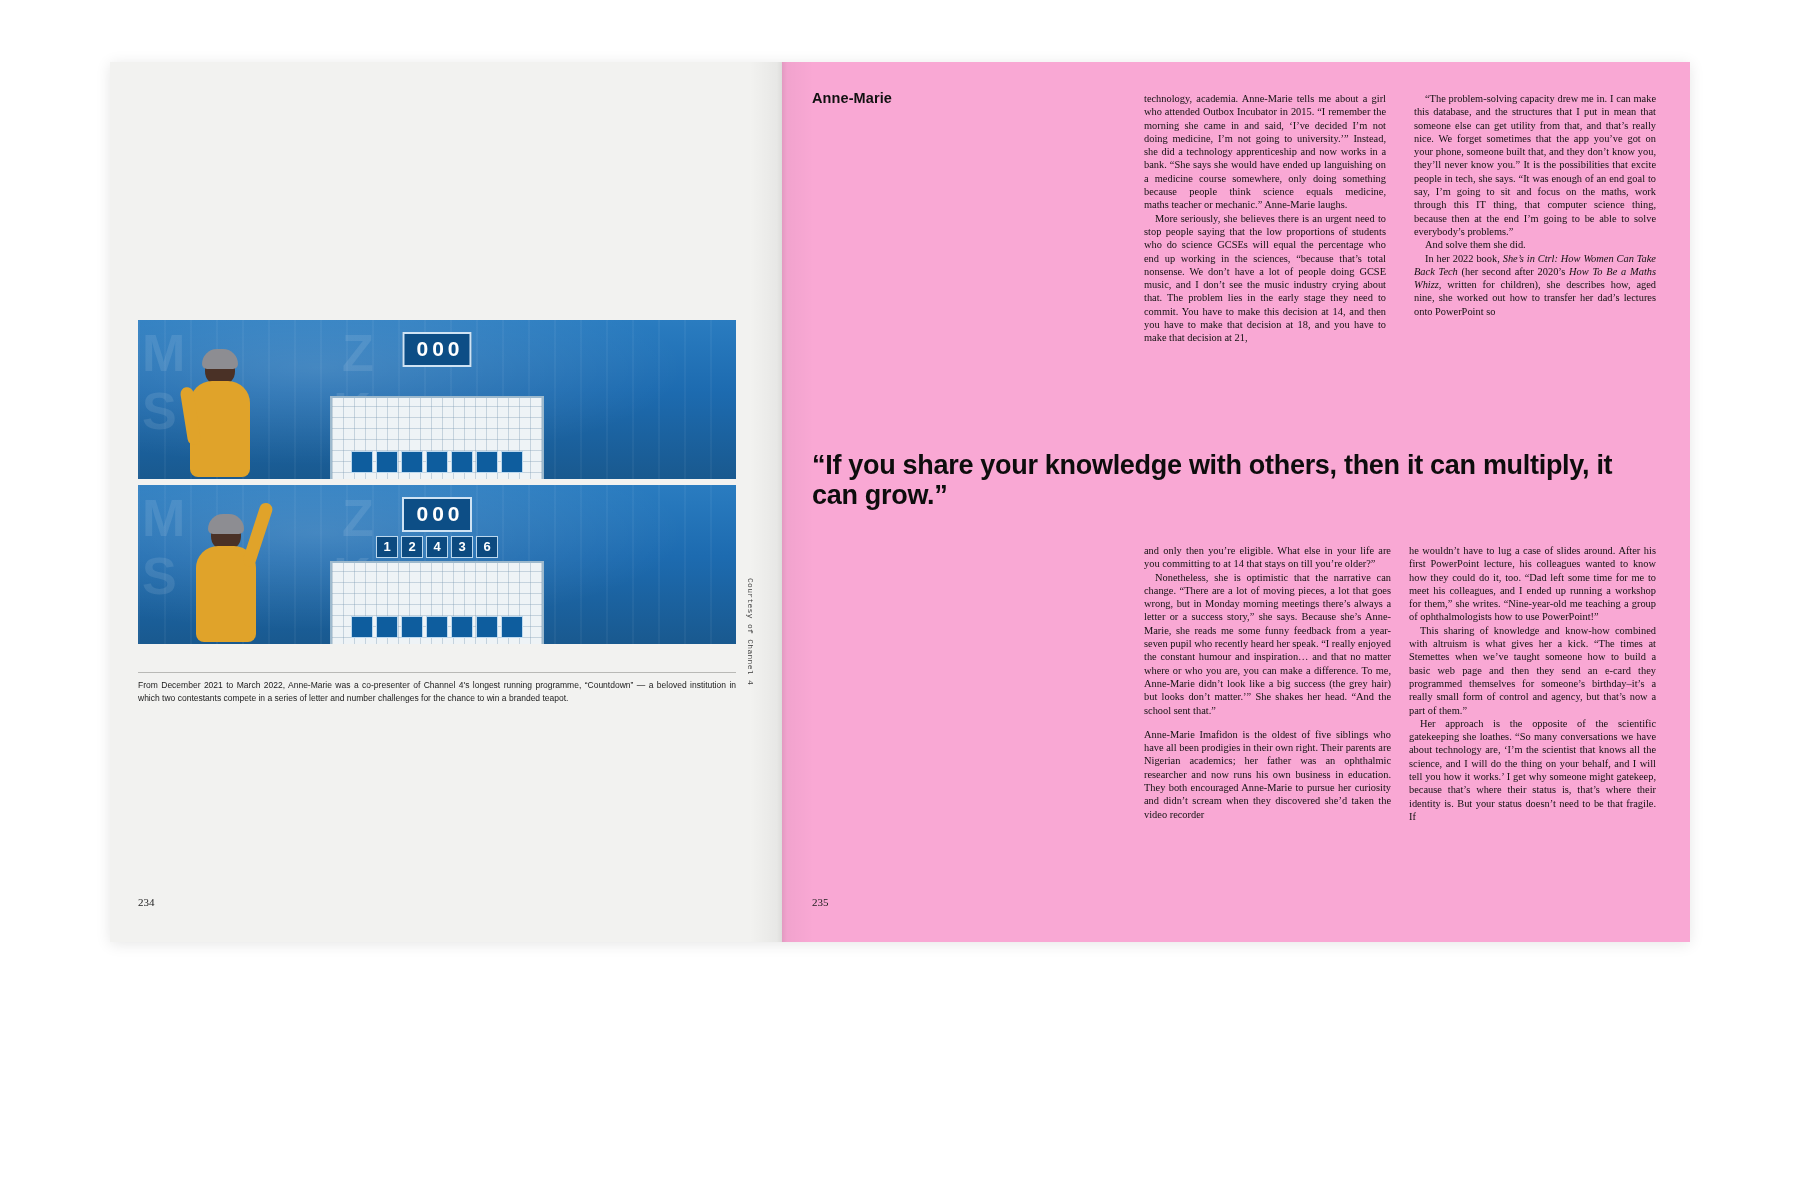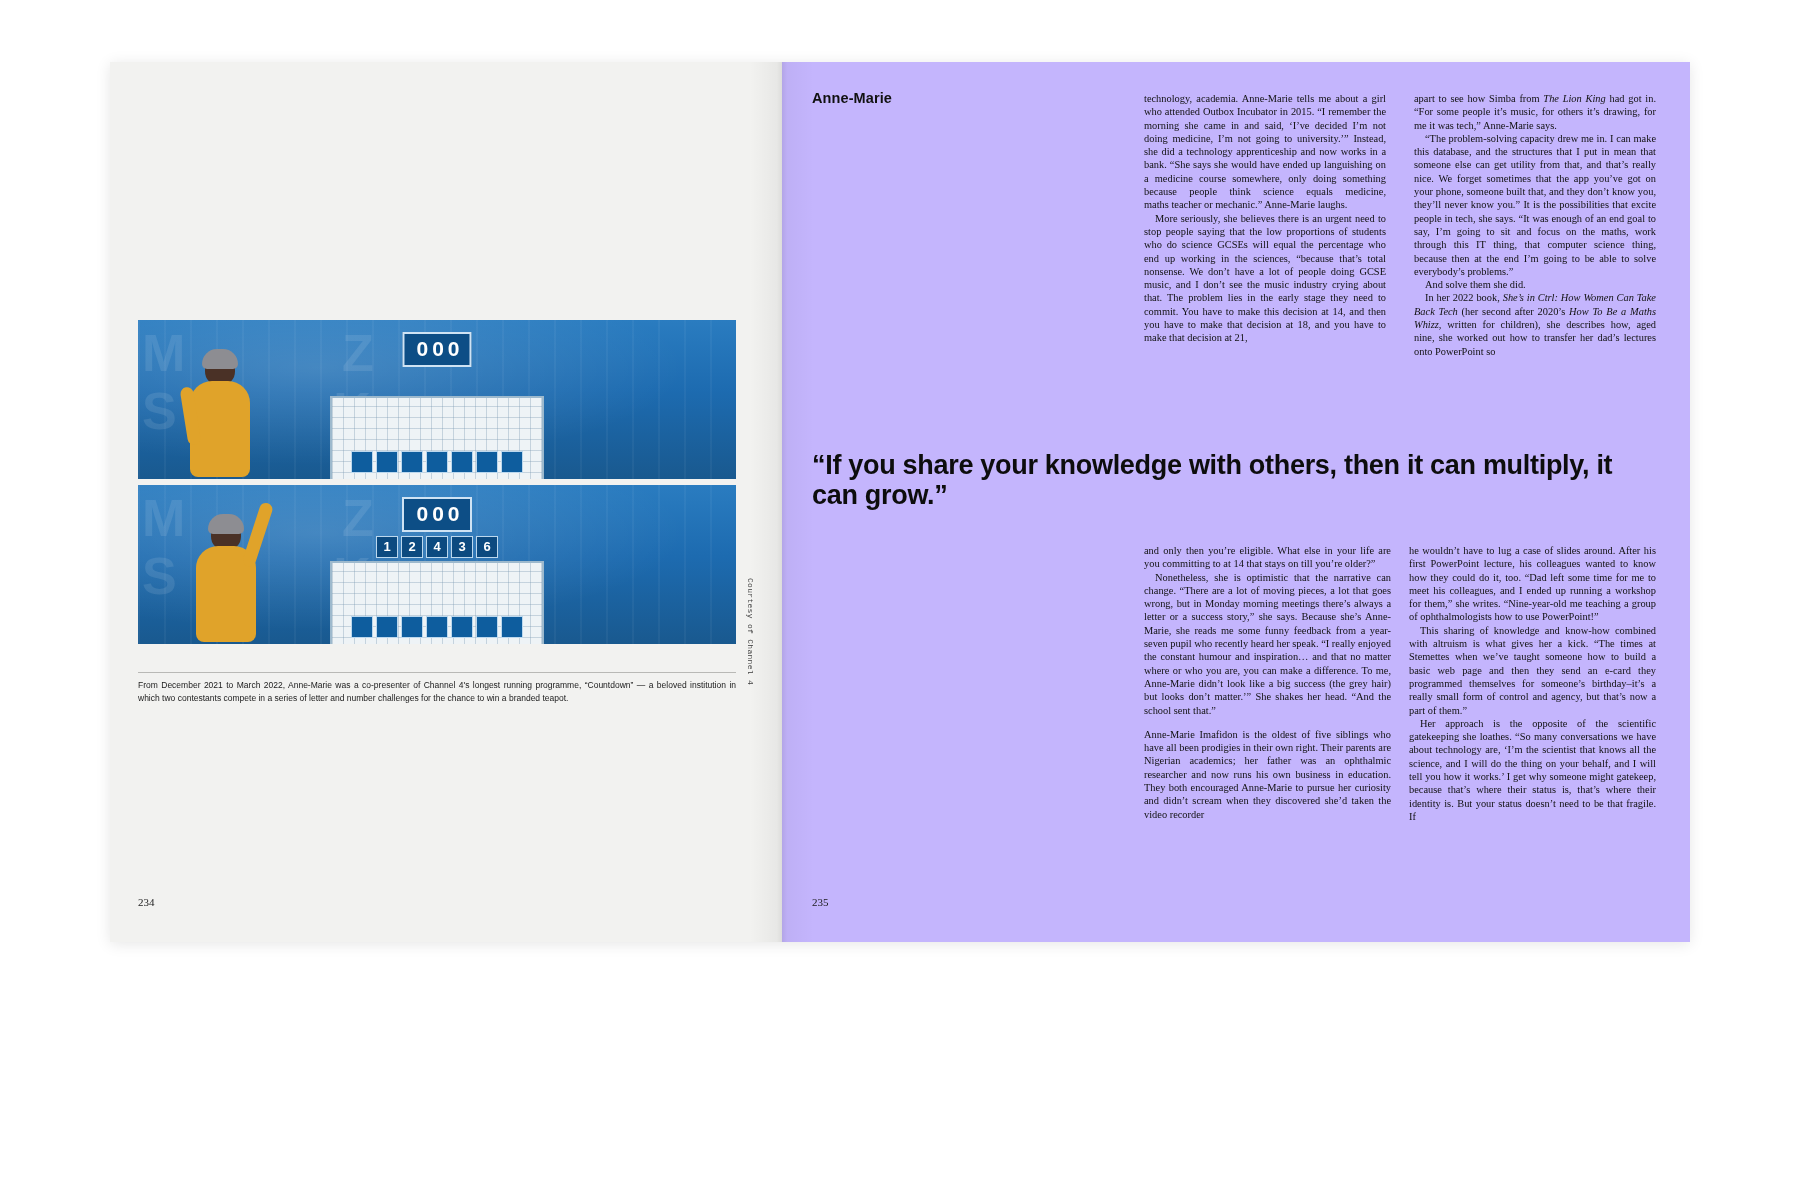--- a/index.html
+++ b/index.html
@@ -22,21 +22,21 @@
     background: #f2f2f0;
     box-shadow: 0 2px 14px rgba(0,0,0,0.10);
   }
   .page {
     position: absolute;
     top: 0;
     height: 100%;
     background: #f2f2f0;
   }
   .page-left  { left: 0;    width: 672px; }
-  .page-right { left: 672px; width: 908px; background: #c4b5fd; }
+  .page-right { left: 672px; width: 908px; background: #f9a8d4; }
   .gutter-shadow {
     position: absolute;
     left: 640px;
     top: 0;
     width: 64px;
     height: 100%;
     background: linear-gradient(to right, rgba(0,0,0,0.0) 0%, rgba(0,0,0,0.045) 42%, rgba(0,0,0,0.09) 50%, rgba(0,0,0,0.03) 58%, rgba(0,0,0,0) 100%);
     pointer-events: none;
   }
 
@@ -424,21 +424,20 @@
   <div class="page page-right">
 
     <div class="running-head">Anne-Marie</div>
 
     <div class="cols-top">
       <div class="col">
         <p class="first">technology, academia. Anne-Marie tells me about a girl who attended Outbox Incubator in 2015. “I remember the morning she came in and said, ‘I’ve decided I’m not doing medicine, I’m not going to university.’” Instead, she did a technology apprenticeship and now works in a bank. “She says she would have ended up languishing on a medicine course somewhere, only doing something because people think science equals medicine, maths&nbsp;teacher or mechanic.” Anne-Marie laughs.</p>
         <p>More seriously, she believes there is an urgent need to stop people saying that the low proportions of students who do science GCSEs will equal the percentage who end up working in the sciences, “because that’s total nonsense. We don’t have a lot of people doing GCSE music, and I don’t see the music industry crying about that. The problem lies in the early stage they need to commit. You have to make this decision at 14, and then you have to make that decision at 18, and you have to make that decision at 21,</p>
       </div>
       <div class="col">
-        <p class="first">apart to see how Simba from <i>The Lion King</i> had got in. “For some people it’s music, for others it’s drawing, for me it was tech,” Anne-Marie says.</p>
         <p>“The problem-solving capacity drew me in. I can make this database, and the structures that I put in mean that someone else can get utility from that, and that’s really nice. We forget sometimes that the app you’ve got on your phone, someone built that, and they don’t know you, they’ll never know you.” It is the possibilities that excite people in tech, she says. “It was enough of an end goal to say, I’m going to sit and focus on the maths, work through this IT thing, that computer science thing, because then at the end I’m going to be able to solve everybody’s problems.”</p>
         <p>And solve them she did.</p>
         <p>In her 2022 book, <i>She’s in Ctrl: How Women Can Take Back Tech</i> (her second after 2020’s <i>How To Be a Maths Whizz</i>, written for children), she describes how, aged nine, she worked out how to transfer her dad’s lectures onto PowerPoint so</p>
       </div>
     </div>
 
     <div class="pull-quote">“If you share your knowledge with others, then it can multiply, it can grow.”</div>
 
     <div class="cols-bottom">
       <div class="col">

